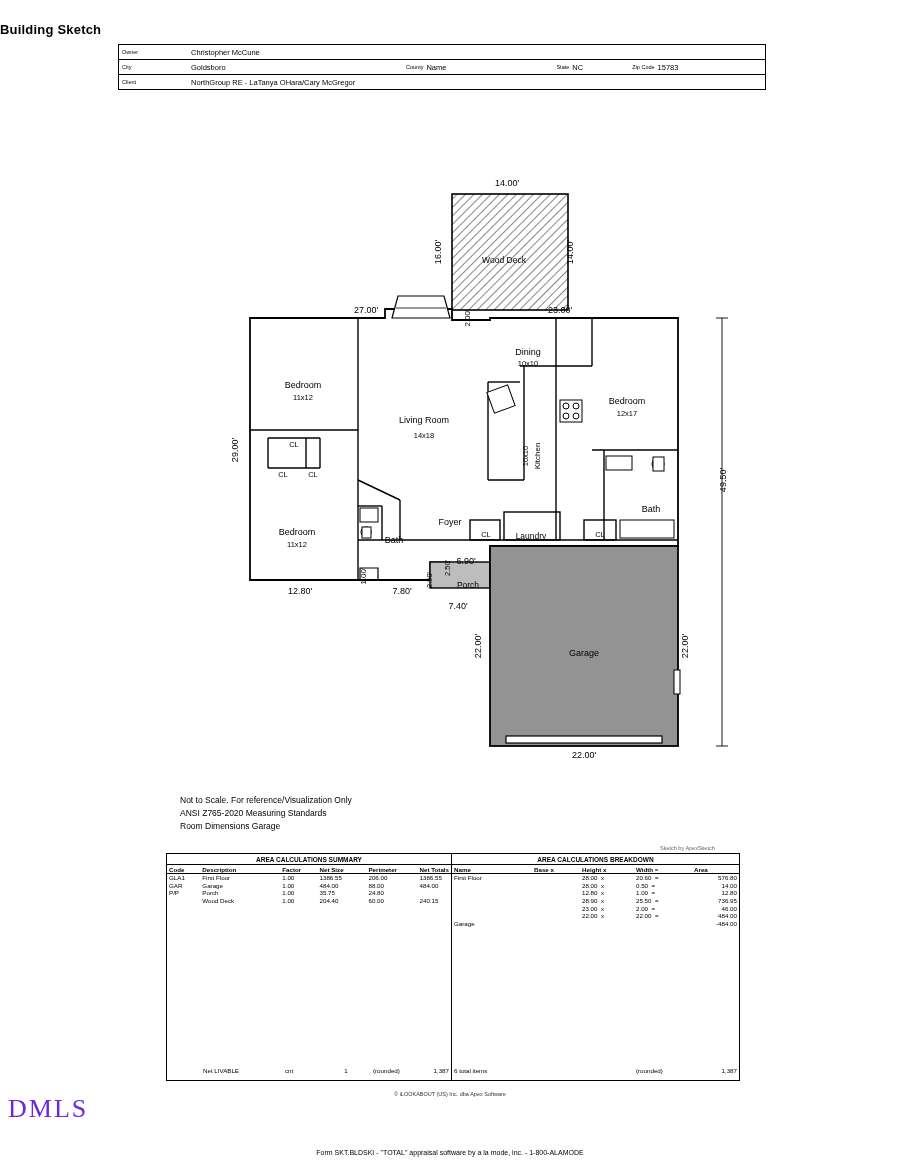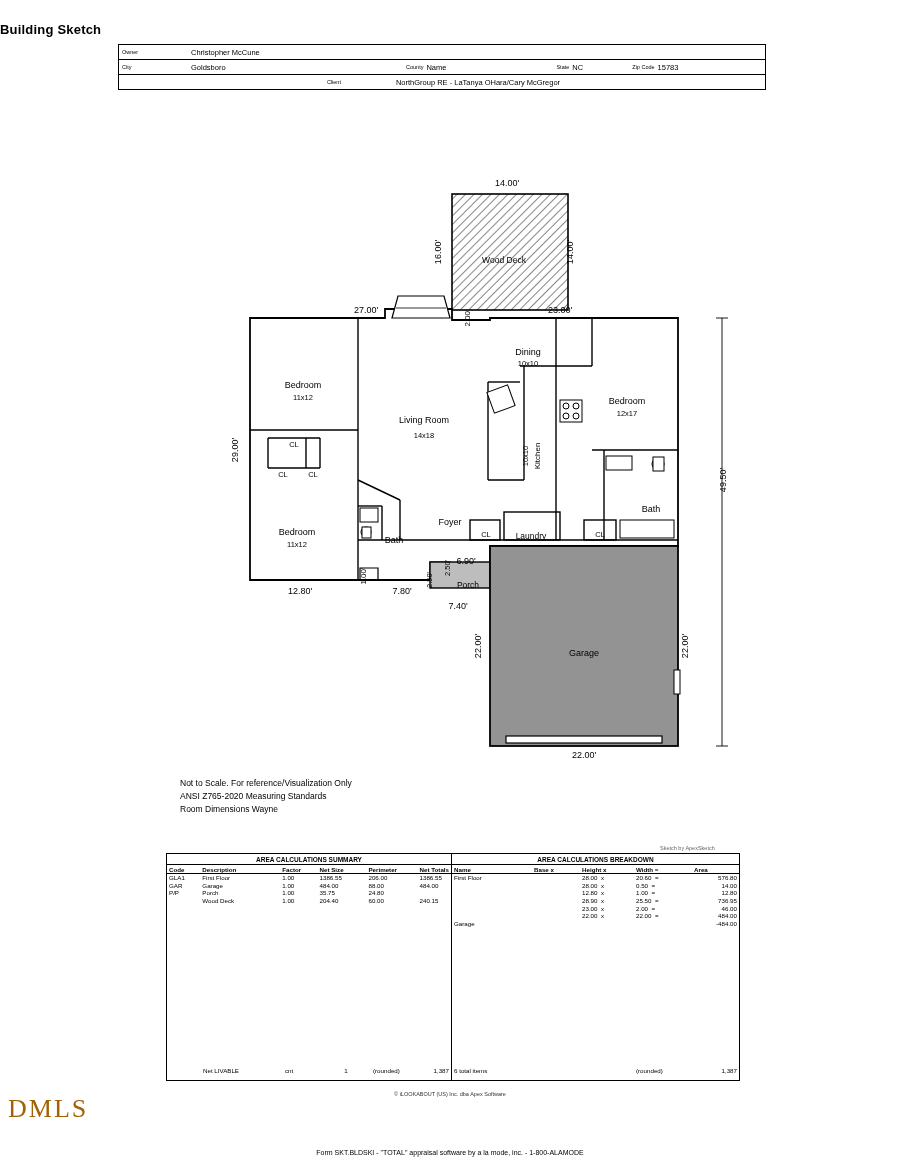--- a/index.html
+++ b/index.html
@@ -11,47 +11,47 @@
   }
   .abs { position:absolute; }
   .title {
     left:0; top:22px; width:900px; text-align:left;
     font-size:13px; font-weight:bold; letter-spacing:0.2px;
   }
 
   
   .hdr { left:118px; top:44px; width:648px; border:1px solid #000; box-sizing:border-box; }
   .hdr .row { display:flex; border-bottom:1px solid #000; height:14px; align-items:center; }
-  .hdr .row:last-child { border-bottom:none;justify-content:center; }
+  .hdr .row:last-child { border-bottom:none; }
   .hdr .lbl { font-size:5.5px; padding-left:3px; width:66px; flex:none; color:#000; }
   .hdr .val { font-size:7.5px; padding-left:3px; }
   .hdr .lbl-inline { font-size:5.5px; padding-left:10px; }
 
   
   #sketch { left:0; top:150px; width:900px; height:630px; }
 
-  .note { left:180px; top:777px; font-size:8.5px; line-height:13px; }
+  .note { left:180px; top:794px; font-size:8.5px; line-height:13px; }
   .sketchby { left:660px; top:845px; font-size:5.5px; color:#666; }
 
   
   .calc { left:166px; top:853px; width:574px; height:228px; border:1px solid #000; box-sizing:border-box; display:flex; }
   .calc .left { width:285px; border-right:1px solid #000; box-sizing:border-box; position:relative; }
   .calc .right { flex:1; position:relative; }
   .calc .cap { text-align:center; font-size:6.5px; font-weight:bold; border-bottom:1px solid #000; padding:1.5px 0; }
   .tbl { width:100%; border-collapse:collapse; font-size:6.2px; }
   .tbl th { font-weight:bold; text-align:left; padding:0.5px 2px; border-bottom:1px solid #000; white-space:nowrap; }
   .tbl td { padding:0.3px 2px; white-space:nowrap; }
   .r { text-align:right; }
   .c { text-align:center; }
   .foot-left { position:absolute; left:0; bottom:6px; width:100%; font-size:6.2px; }
   .foot-right { position:absolute; left:0; bottom:6px; width:100%; font-size:6.2px; }
 
   .copyright { left:0; top:1091px; width:900px; text-align:center; font-size:5.5px; color:#333; }
   .formline { left:0; top:1149px; width:900px; text-align:center; font-size:7px; }
-  .wm { left:8px; top:1094px; font-size:26px; color:#a16207; letter-spacing:2px; font-family:"Liberation Serif", serif; }
+  .wm { left:8px; top:1094px; font-size:26px; color:#6d28d9; letter-spacing:2px; font-family:"Liberation Serif", serif; }
 
   
   .t { font-family:"Liberation Sans", sans-serif; }
 </style>
 </head>
 <body>
 
 <div class="abs title">Building Sketch</div>
 
 <div class="abs hdr">
@@ -224,21 +224,21 @@
   <g stroke="#000" stroke-width="0.9">
     <line x1="722" y1="168" x2="722" y2="596"></line>
     <line x1="716" y1="168" x2="728" y2="168"></line>
     <line x1="716" y1="596" x2="728" y2="596"></line>
   </g>
 </svg>
 
 <div class="abs note">
   <div>Not to Scale. For reference/Visualization Only</div>
   <div>ANSI Z765-2020 Measuring Standards</div>
-  <div>Room Dimensions Wayne</div>
+  <div>Room Dimensions Garage</div>
 </div>
 <div class="abs sketchby">Sketch by ApexSketch</div>
 
 <div class="abs calc">
 
   <div class="left">
     <div class="cap">AREA CALCULATIONS SUMMARY</div>
     <table class="tbl">
       <thead>
         <tr>

